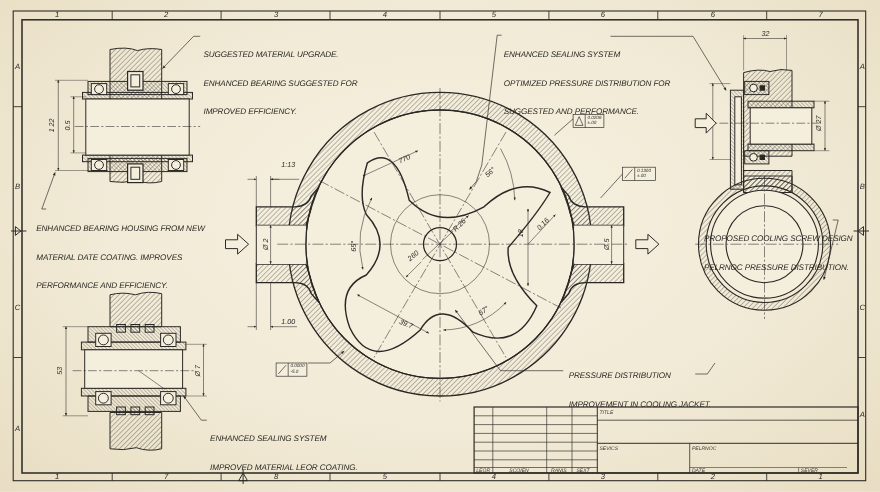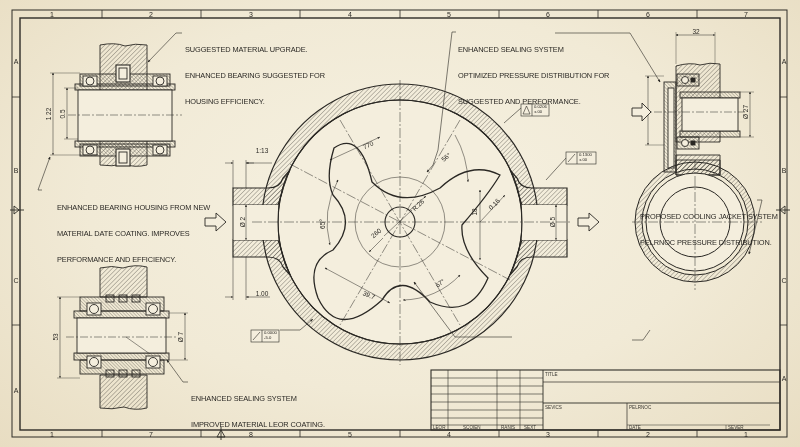--- a/index.html
+++ b/index.html
@@ -1,17 +1,17 @@
 <!DOCTYPE html>
 <html><head>
 <meta charset="utf-8">
 <style>
   html, body { margin: 0; padding: 0; }
   body { width: 800px; height: 447px; overflow: hidden; background: #efe6cf; font-family: "Liberation Sans", sans-serif; }
-  #sheet { position: relative; width: 800px; height: 447px; background: radial-gradient(ellipse at 50% 45%, #f6f1e1 0%, #f1ead6 55%, #e8ddc2 100%); }
+  #sheet { position: relative; width: 800px; height: 447px; background: radial-gradient(ellipse at 50% 45%, #f6f1e1 0%, #f1ead6 55%, #e8ddc2 100%); font-style: italic; }
   svg { position: absolute; left: 0; top: 0; }
   .note { position: absolute; font-size: 7.4px; line-height: 8.6px; color: #2a2824; letter-spacing: -0.1px; white-space: pre; }
   .lbl { position: absolute; font-size: 7px; color: #2a2824; transform: translate(-50%, -50%); }
   .dim { position: absolute; font-size: 6.5px; color: #2a2824; transform: translate(-50%, -50%); white-space: nowrap; }
   .tb-small { position: absolute; font-size: 4.6px; color: #3a3832; }
   .tb-title { position: absolute; font-size: 10.5px; color: #2a2824; letter-spacing: 0.1px; }
   .fcf { position: absolute; font-size: 4.2px; line-height: 4.6px; color: #2a2824; }
 </style>
 </head>
 <body>
@@ -349,35 +349,39 @@
 <div>
   <span class="lbl" style="left:784px;top:61px">A</span>
   <span class="lbl" style="left:784px;top:170px">B</span>
   <span class="lbl" style="left:784px;top:280px">C</span>
   <span class="lbl" style="left:784px;top:378px">A</span>
 </div>
 
 <div class="note" style="left:185px;top:29px">
   <div>SUGGESTED MATERIAL UPGRADE.</div>
   <div>ENHANCED BEARING SUGGESTED FOR</div>
-  <div>HOUSING EFFICIENCY.</div>
+  <div>IMPROVED EFFICIENCY.</div>
 </div>
 <div class="note" style="left:458px;top:29px">
   <div>ENHANCED SEALING SYSTEM</div>
   <div>OPTIMIZED PRESSURE DISTRIBUTION FOR</div>
   <div>SUGGESTED AND PERFORMANCE.</div>
 </div>
-<div class="note" style="left:57px;top:187px">
+<div class="note" style="left:33px;top:187px">
   <div>ENHANCED BEARING HOUSING FROM NEW</div>
   <div>MATERIAL DATE COATING. IMPROVES</div>
   <div>PERFORMANCE AND EFFICIENCY.</div>
 </div>
 <div class="note" style="left:640px;top:196px">
-  <div>PROPOSED COOLING JACKET SYSTEM</div>
+  <div>PROPOSED COOLING SCREW DESIGN</div>
   <div>PELRNOC PRESSURE DISTRIBUTION.</div>
+</div>
+<div class="note" style="left:517px;top:321px">
+  <div>PRESSURE DISTRIBUTION</div>
+  <div>IMPROVEMENT IN COOLING JACKET.</div>
 </div>
 <div class="note" style="left:191px;top:378px">
   <div>ENHANCED SEALING SYSTEM</div>
   <div>IMPROVED MATERIAL LEOR COATING.</div>
   <div>BEARING ASSEMBLY FOR INCREASED LOAD.</div>
   
   
 </div>
 
 <span class="dim" style="left:48px;top:114px;transform:translate(-50%,-50%) rotate(-90deg)">1 22</span>

